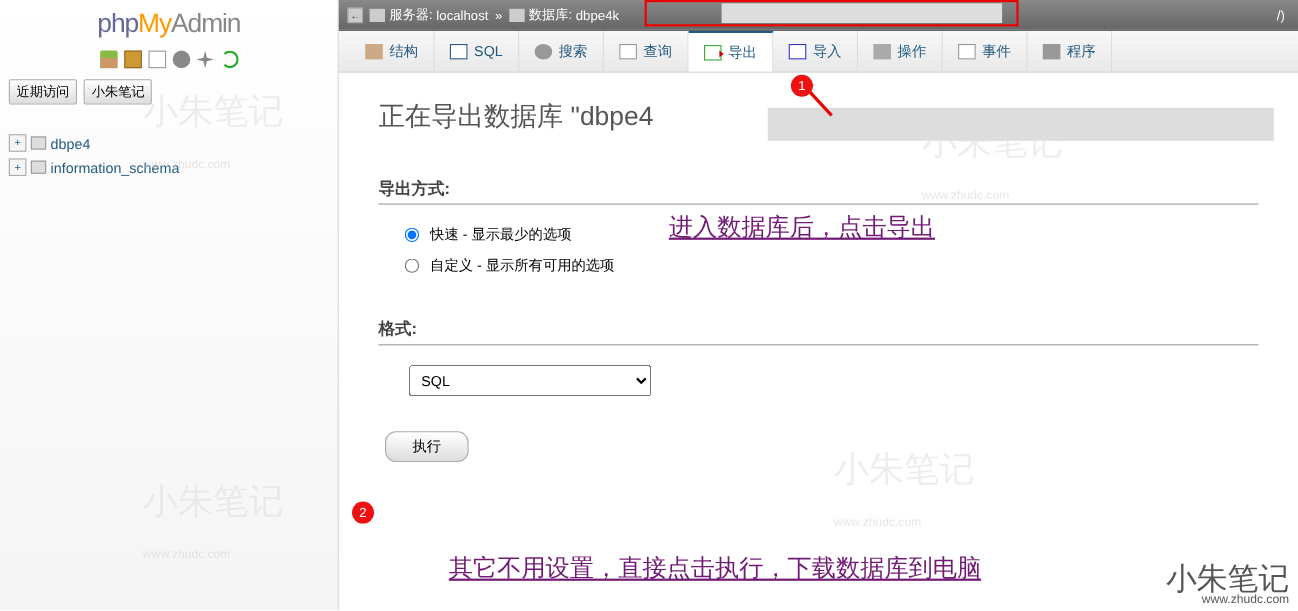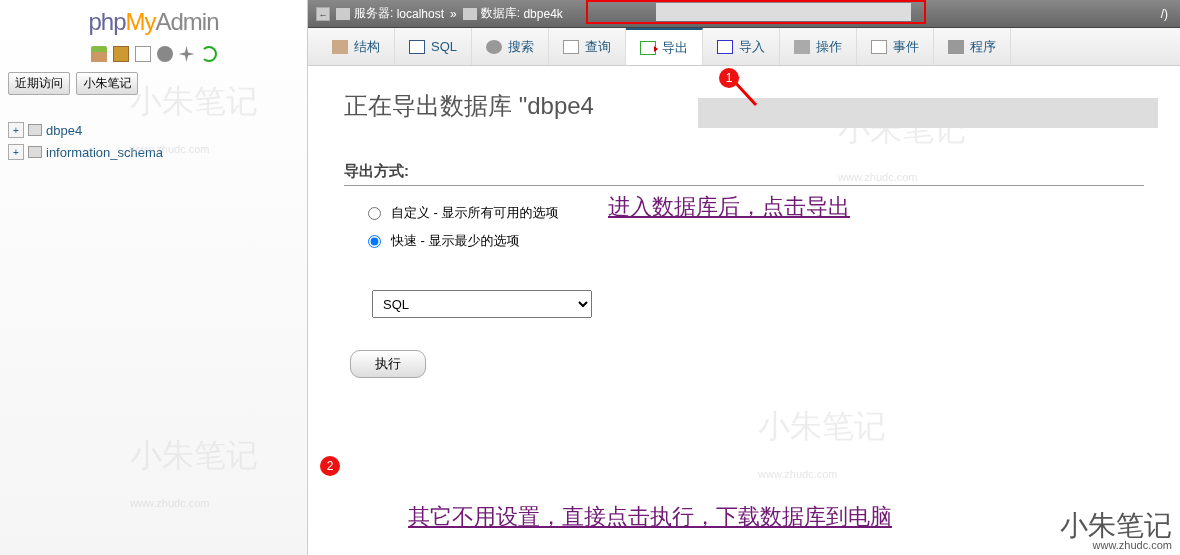--- a/index.html
+++ b/index.html
@@ -179,30 +179,31 @@
         <span>程序</span>
       </div>
   </div>
 
   <div class="content">
     <h2 class="page-title">正在导出数据库 "dbpe4</h2>
 
     <div class="section-label">导出方式:</div>
     <div class="radio-group">
       <label class="radio-row">
+        <input type="radio" name="em" checked="" style="">
+        <span>快速 - 显示最少的选项</span>
+      </label>
+      <label class="radio-row">
         <input type="radio" name="em" style="">
         <span>自定义 - 显示所有可用的选项</span>
       </label>
-      <label class="radio-row">
-        <input type="radio" name="em" checked="" style="">
-        <span>快速 - 显示最少的选项</span>
-      </label>
     </div>
 
     <div class="section-format">
+      <div class="section-label">格式:</div>
       <div class="format-select">
         <select>
           <option>SQL</option>
         </select>
       </div>
     </div>
 
     <div class="go-area">
       <button class="go-btn">执行</button>
     </div>

